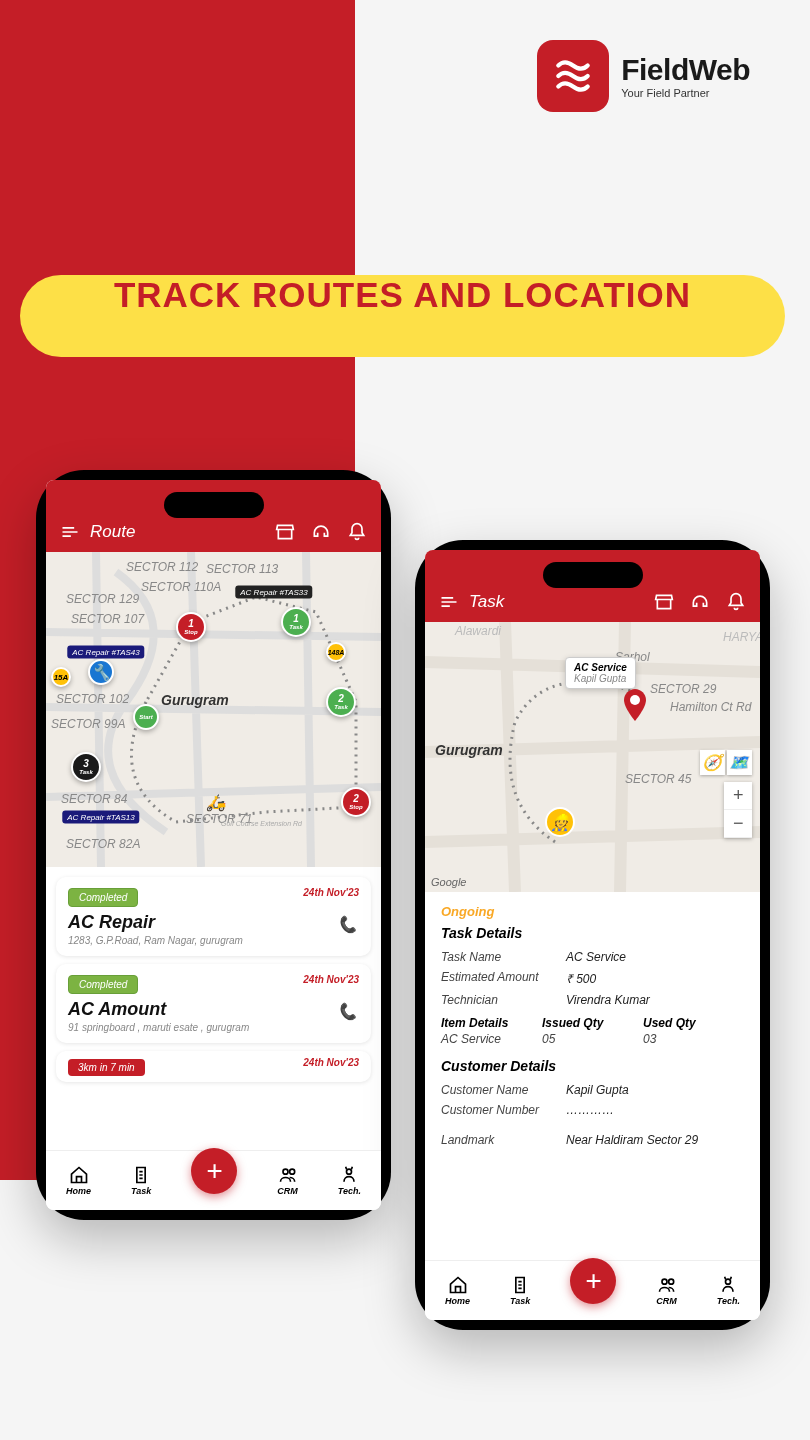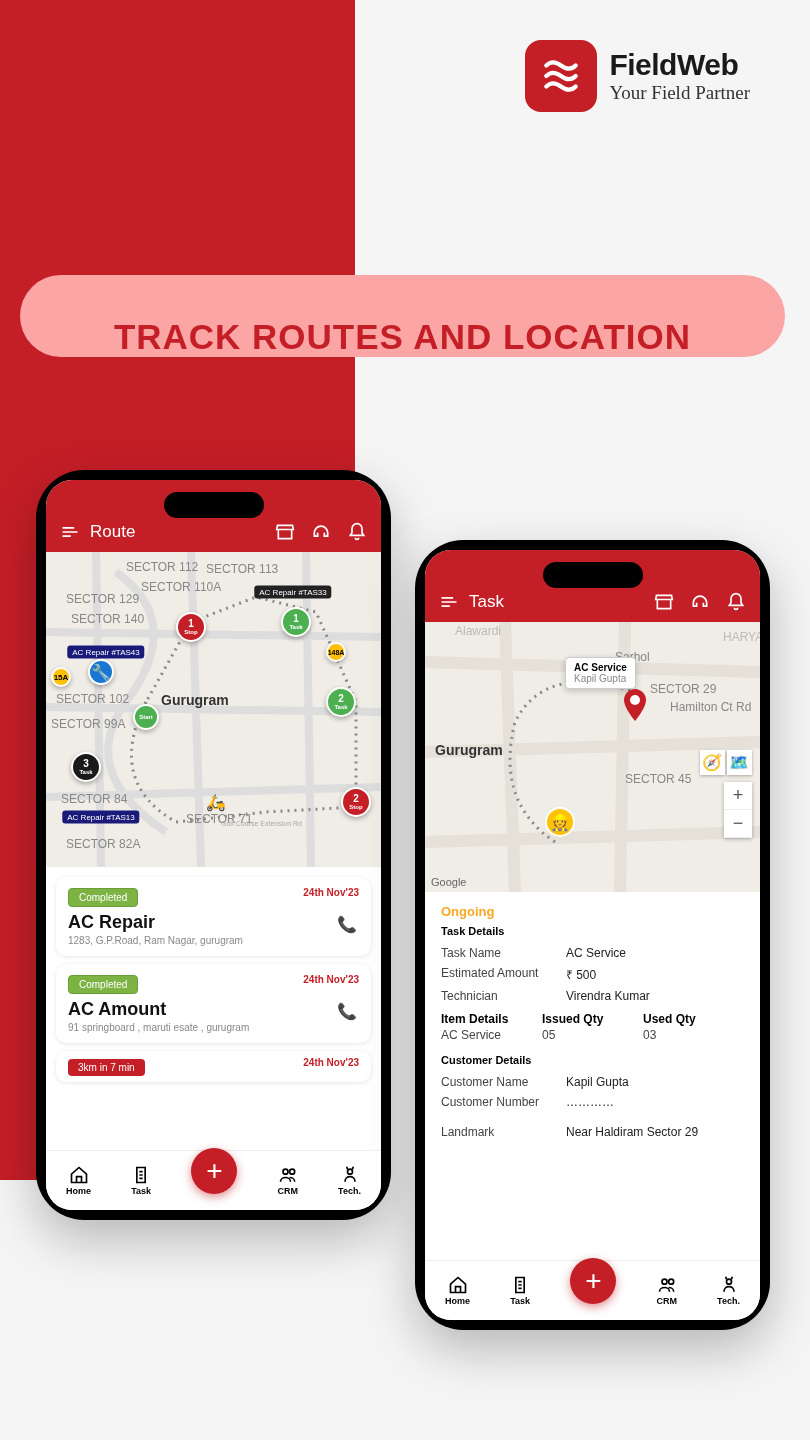--- a/index.html
+++ b/index.html
@@ -5,29 +5,29 @@
 * { margin: 0; padding: 0; box-sizing: border-box; font-family: -apple-system, BlinkMacSystemFont, 'Segoe UI', sans-serif; }
 body { width: 810px; height: 1440px; background: #f5f5f5; position: relative; overflow: hidden; }
 
 .bg-red { position: absolute; left: 0; top: 0; width: 355px; height: 1180px; background: #c41e27; }
 
 .brand { position: absolute; right: 60px; top: 40px; display: flex; align-items: center; gap: 12px; }
 .brand-logo { width: 72px; height: 72px; background: #c41e27; border-radius: 16px; display: flex; align-items: center; justify-content: center; }
 .brand-logo svg { width: 42px; height: 42px; }
 .brand-text { display: flex; flex-direction: column; }
 .brand-name { font-size: 30px; font-weight: 700; color: #1a1a1a; letter-spacing: -0.5px; }
-.brand-tag { font-size: 19px; color: #333; font-family: Liberation Serif, serif; }
-
-.headline { position: absolute; left: 20px; top: 275px; width: 765px; height: 82px; background: #fca5a5; border-radius: 44px; display: flex; align-items: flex-end; justify-content: center; }
+.brand-tag { font-size: 11px; color: #333; }
+
+.headline { position: absolute; left: 20px; top: 275px; width: 765px; height: 82px; background: #fde047; border-radius: 44px; display: flex; align-items: flex-start; justify-content: center; }
 .headline span { font-size: 35px; font-weight: 800; color: #c41e27; letter-spacing: 1px; }
 
 .phone { position: absolute; background: #000; border-radius: 48px; padding: 10px; box-shadow: 0 20px 50px rgba(0,0,0,0.25); }
 .phone-a { left: 36px; top: 470px; width: 355px; height: 750px; }
 .phone-b { left: 415px; top: 540px; width: 355px; height: 790px; }
-.screen { width: 100%; height: 100%; background: #fff; border-radius: 26px; overflow: hidden; position: relative; }
+.screen { width: 100%; height: 100%; background: #fff; border-radius: 8px; overflow: hidden; position: relative; font-style: italic; }
 .notch { position: absolute; top: 12px; left: 50%; transform: translateX(-50%); width: 100px; height: 26px; background: #000; border-radius: 18px; z-index: 50; }
 
 .topbar { background: #c41e27; height: 72px; display: flex; align-items: flex-end; justify-content: space-between; padding: 0 14px 10px; color: #fff; }
 .topbar-left { display: flex; align-items: center; gap: 10px; }
 .topbar-title { font-size: 17px; font-weight: 500; }
 .topbar-right { display: flex; gap: 16px; align-items: center; }
 .icon-w { width: 20px; height: 20px; stroke: #fff; fill: none; stroke-width: 2; }
 
 .map { position: relative; height: 315px; background: #f0ece6; overflow: hidden; }
 .map-b { height: 270px; }
@@ -62,21 +62,21 @@
 .card { background: #fff; border-radius: 10px; padding: 10px 12px; box-shadow: 0 1px 4px rgba(0,0,0,0.1); position: relative; }
 .badge-g { display: inline-block; background: #7cb342; color: #fff; font-size: 10px; padding: 3px 10px; border-radius: 4px; border: 1px solid #689f38; }
 .badge-r { display: inline-block; background: #c41e27; color: #fff; font-size: 10px; padding: 3px 10px; border-radius: 4px; }
 .card-date { position: absolute; right: 12px; top: 10px; font-size: 10px; color: #c41e27; font-weight: 600; }
 .card-title { font-size: 18px; font-weight: 700; color: #111; margin-top: 5px; }
 .card-addr { font-size: 10px; color: #888; margin-top: 2px; }
 .card-phone { position: absolute; right: 14px; top: 38px; font-size: 16px; }
 
 .details { padding: 12px 16px; font-size: 12px; }
 .d-status { color: #f9a825; font-weight: 600; font-size: 13px; }
-.d-h { font-weight: 700; color: #000; font-size: 11px; margin: 6px 0; }
+.d-h { font-weight: 700; color: #000; font-size: 14px; margin: 6px 0; }
 .d-row { display: flex; padding: 3px 0; }
 .d-k { width: 125px; color: #444; }
 .d-v { color: #222; }
 .d-items { display: flex; font-weight: 700; font-size: 12px; margin-top: 6px; }
 .d-items > div { flex: 1; }
 .d-irow { display: flex; font-size: 12px; color: #444; padding: 2px 0 6px; }
 .d-irow > div { flex: 1; }
 
 .navbar { position: absolute; bottom: 0; left: 0; right: 0; height: 60px; background: #fff; border-top: 1px solid #eee; display: flex; justify-content: space-around; align-items: center; z-index: 40; }
 .nav-item { display: flex; flex-direction: column; align-items: center; gap: 1px; font-size: 9px; font-weight: 700; color: #000; }
@@ -132,31 +132,31 @@
 
     <div class="map">
       <svg class="roads" viewBox="0 0 335 315">
         <path d="M0 80 L335 85 M0 155 L335 160 M0 245 L335 235 M50 0 L55 315 M145 0 L155 315 M260 0 L265 315 M70 20 Q140 70 80 150 Q30 220 120 280" stroke="#ddd" stroke-width="8" fill="none"></path>
         <path d="M100 150 Q60 230 130 270 L220 260 L310 255 L310 150 L270 60 L210 45 L145 70 Z" stroke="#888" stroke-width="3" stroke-dasharray="2 5" fill="none"></path>
       </svg>
       <span class="map-city" style="left:115px;top:140px">Gurugram</span>
       <span class="sector" style="left:80px;top:8px">SECTOR 112</span>
       <span class="sector" style="left:160px;top:10px">SECTOR 113</span>
       <span class="sector" style="left:95px;top:28px">SECTOR 110A</span>
-      <span class="sector" style="left:25px;top:60px">SECTOR 140</span>
+      <span class="sector" style="left:25px;top:60px">SECTOR 107</span>
       <span class="sector" style="left:20px;top:40px">SECTOR 129</span>
       <span class="sector" style="left:10px;top:140px">SECTOR 102</span>
       <span class="sector" style="left:5px;top:165px">SECTOR 99A</span>
       <span class="sector" style="left:15px;top:240px">SECTOR 84</span>
       <span class="sector" style="left:140px;top:260px">SECTOR 71</span>
       <span class="sector" style="left:20px;top:285px">SECTOR 82A</span>
       <span class="sector" style="left:175px;top:268px;font-size:7px;color:#aaa">Golf Course Extension Rd</span>
 
       <span class="map-tag" style="left:60px;top:100px">AC Repair #TAS43</span>
-      <span class="map-tag black" style="left:247px;top:40px">AC Repair #TAS33</span>
+      <span class="map-tag black" style="left:228px;top:40px">AC Repair #TAS33</span>
       <span class="map-tag" style="left:55px;top:265px">AC Repair #TAS13</span>
 
       <div class="pin" style="left:100px;top:165px">
           <div class="pin-dot pin-green" style="width:26px;height:26px">
             <span class="pin-t">Start</span>
           </div>
         </div>
       <div class="pin" style="left:145px;top:75px">
           <div class="pin-dot pin-red">
             <span class="pin-n">1</span>

